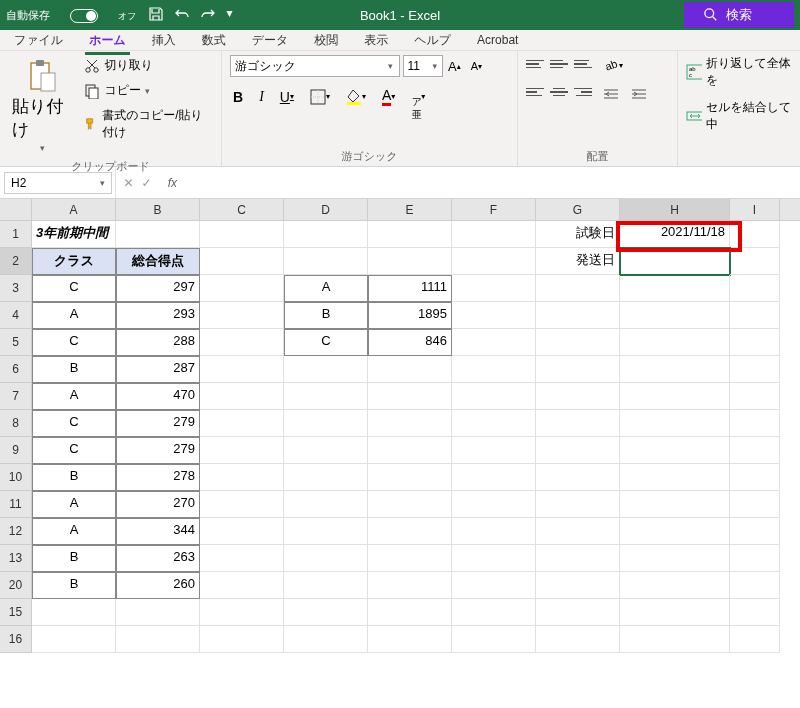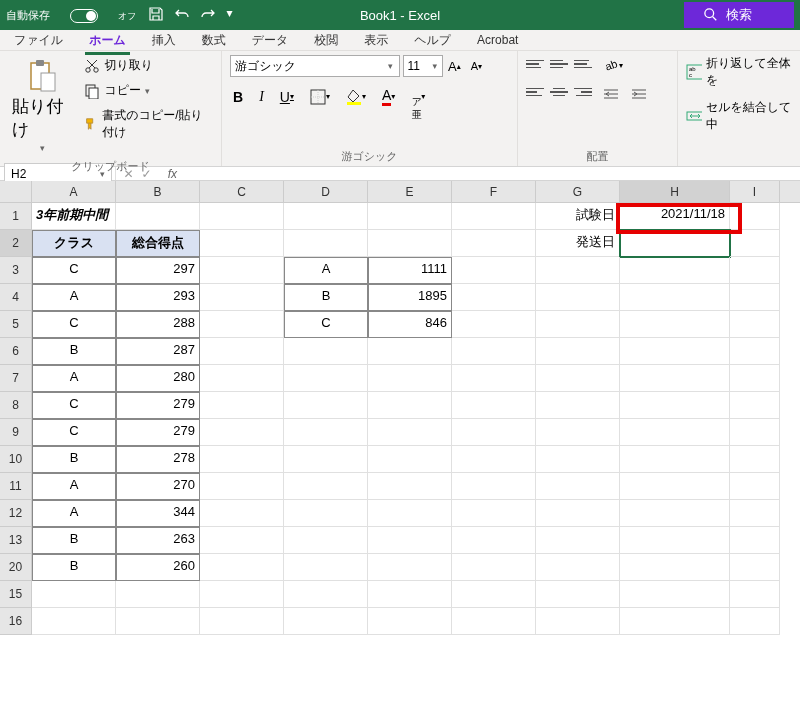--- a/index.html
+++ b/index.html
@@ -35,21 +35,21 @@
 .font-btn { cursor: pointer; padding: 2px 3px; display: flex; align-items: center; }
 .align-group { display: flex; gap: 8px; }
 .align-col { display: flex; flex-direction: column; gap: 10px; }
 .align-row { display: flex; gap: 6px; }
 .align-btn { width: 18px; height: 18px; cursor: pointer; display: flex; flex-direction: column; justify-content: center; gap: 2px; }
 .align-btn span { height: 1.5px; background: #555; }
 .wrap-group { display: flex; flex-direction: column; gap: 10px; font-size: 12px; }
 .wrap-btn { display: flex; align-items: center; gap: 4px; cursor: pointer; }
 
 
-.formula-bar { height: 14px; display: flex; align-items: center; border-bottom: 1px solid #d4d4d4; background: #fff; }
+.formula-bar { height: 32px; display: flex; align-items: center; border-bottom: 1px solid #d4d4d4; background: #fff; }
 .name-box { width: 108px; height: 22px; border: 1px solid #ccc; margin: 0 4px; padding: 2px 6px; font-size: 12px; }
 .fb-btns { display: flex; gap: 8px; padding: 0 8px; color: #999; border-left: 1px solid #e0e0e0; height: 100%; align-items: center; }
 .fb-btns span { cursor: pointer; }
 .fx { font-style: italic; font-size: 12px; color: #666; padding-left: 8px; }
 
 
 .grid { display: flex; flex-direction: column; }
 .col-headers { display: flex; background: #e6e6e6; height: 22px; border-bottom: 1px solid #ccc; }
 .corner { width: 32px; background: #e6e6e6; border-right: 1px solid #ccc; }
 .col-h { border-right: 1px solid #ccc; text-align: center; font-size: 12px; line-height: 22px; color: #333; cursor: pointer; }
@@ -377,21 +377,21 @@
         <div class="cell cD"></div>
         <div class="cell cE"></div>
         <div class="cell cF"></div>
         <div class="cell cG"></div>
         <div class="cell cH"></div>
         <div class="cell cI"></div>
       </div>
       <div class="row">
         <div class="row-h">7</div>
         <div class="cell cA tb c">A</div>
-        <div class="cell cB tb r">280</div>
+        <div class="cell cB tb r">470</div>
         <div class="cell cC"></div>
         <div class="cell cD"></div>
         <div class="cell cE"></div>
         <div class="cell cF"></div>
         <div class="cell cG"></div>
         <div class="cell cH"></div>
         <div class="cell cI"></div>
       </div>
       <div class="row">
         <div class="row-h">8</div>

